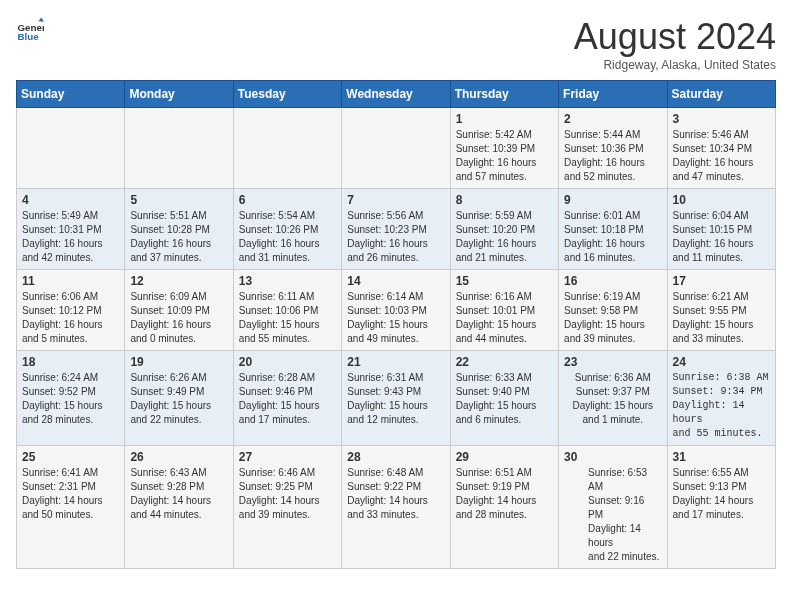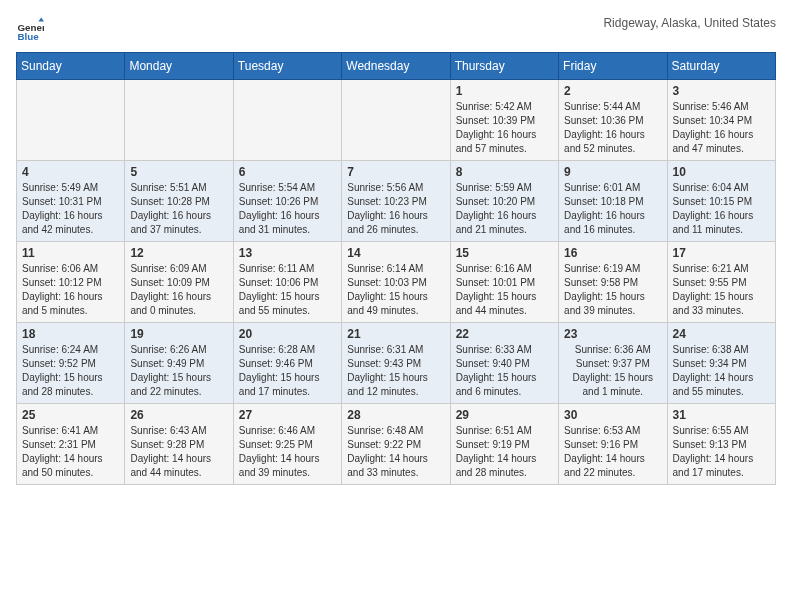--- a/index.html
+++ b/index.html
@@ -39,21 +39,21 @@
     }
     table {
       width: 100%;
       border-collapse: collapse;
       table-layout: fixed;
     }
     thead tr th {
       background-color: #2a6eb5;
       color: #fff;
       font-size: 12px;
-      font-weight: normal;
+      font-weight: bold;
       padding: 6px 4px;
       text-align: left;
       border: 1px solid #1a5090;
     }
     tbody tr td {
       border: 1px solid #ccc;
       vertical-align: top;
       padding: 4px 5px;
       font-size: 10.5px;
       color: #333;
@@ -82,20 +82,21 @@
 
 <div class="header-area">
   <div class="logo">
     <svg class="logo-icon" viewBox="0 0 40 40">
       <text x="2" y="22" font-size="14" font-weight="bold" fill="#333">General</text>
       <text x="2" y="34" font-size="14" font-weight="bold" fill="#2a6eb5">Blue</text>
       <polygon points="32,8 40,8 36,2" fill="#2a6eb5"></polygon>
     </svg>
   </div>
   <div class="title-area">
+    <div class="main-title">August 2024</div>
     <div class="subtitle">Ridgeway, Alaska, United States</div>
   </div>
 </div>
 
 <table>
   <thead>
     <tr>
     <th>Sunday</th>
         <th>Monday</th>
         <th>Tuesday</th>
@@ -273,21 +274,21 @@
         </td>
         <td>
           <span class="day-number">23</span>
           <div class="day-info" style="white-space: pre-line; text-align: center;">Sunrise: 6:36 AM
 Sunset: 9:37 PM
 Daylight: 15 hours
 and 1 minute.</div>
         </td>
         <td>
           <span class="day-number">24</span>
-          <div class="day-info" style="white-space: pre-line;">Sunrise: 6:38 AM
+          <div class="day-info" style="white-space: pre-line; font-family: Liberation Mono, monospace;">Sunrise: 6:38 AM
 Sunset: 9:34 PM
 Daylight: 14 hours
 and 55 minutes.</div>
         </td>
       </tr>
       <tr>
         <td>
           <span class="day-number">25</span>
           <div class="day-info" style="white-space: pre-line;">Sunrise: 6:41 AM
 Sunset: 2:31 PM
@@ -317,21 +318,21 @@
         </td>
         <td>
           <span class="day-number">29</span>
           <div class="day-info" style="white-space: pre-line;">Sunrise: 6:51 AM
 Sunset: 9:19 PM
 Daylight: 14 hours
 and 28 minutes.</div>
         </td>
         <td>
           <span class="day-number">30</span>
-          <div class="day-info" style="white-space: pre-line;">Sunrise: 6:53 AM
+          <div class="day-info" style="white-space: pre-line; margin-left: 24px;">Sunrise: 6:53 AM
 Sunset: 9:16 PM
 Daylight: 14 hours
 and 22 minutes.</div>
         </td>
         <td>
           <span class="day-number">31</span>
           <div class="day-info" style="white-space: pre-line;">Sunrise: 6:55 AM
 Sunset: 9:13 PM
 Daylight: 14 hours
 and 17 minutes.</div>

